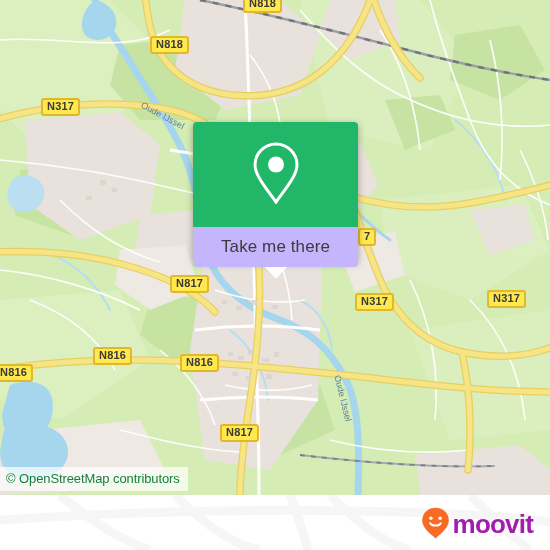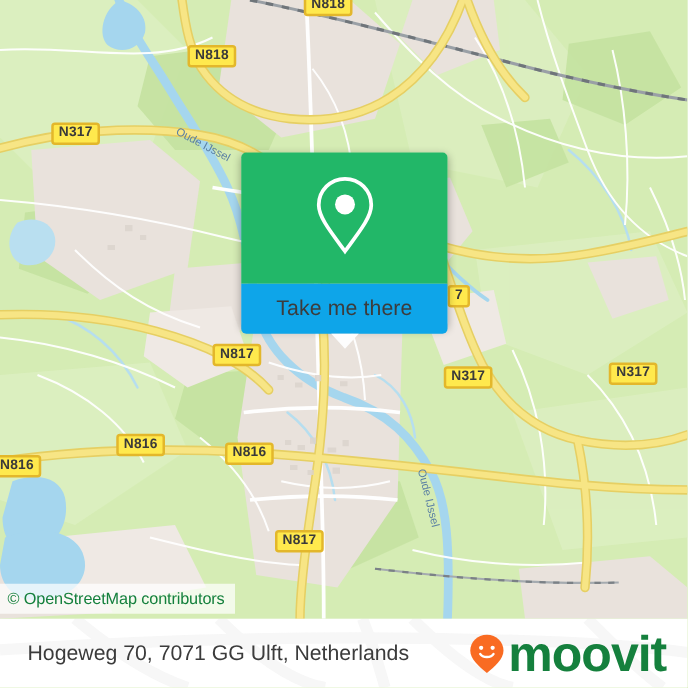--- a/index.html
+++ b/index.html
@@ -40,21 +40,21 @@
   #addr{
     position:absolute;left:22px;top:0;height:55px;line-height:55px;
     font-size:17px;color:#3b3b3b;white-space:nowrap;
   }
   #logo{
     position:absolute;right:17px;top:0;height:55px;
     display:flex;align-items:center;gap:3px;
   }
   #logo .pinwrap{width:29px;height:32px;display:block;}
   #logo .word{
-    font-size:40px;font-weight:bold;color:#15803d;
+    font-size:26px;font-weight:bold;color:#a21caf;
     letter-spacing:-0.8px;line-height:1;
     position:relative;top:1px;
   }
 
   
   #card{
     position:absolute;left:193px;top:122px;width:165px;
   }
   #card .shadow{
     position:absolute;left:0;top:0;width:165px;height:140px;
@@ -63,21 +63,21 @@
     pointer-events:none;
   }
   #card .green{
     position:relative;width:165px;height:105px;
     background:#22b768;
     border-radius:4px 4px 0 0;
     display:flex;align-items:center;justify-content:center;
   }
   #card .white{
     position:relative;width:165px;height:40px;
-    background:#0ea5e9;
+    background:#c4b5fd;
     border-radius:0 0 4px 4px;
     display:flex;align-items:center;justify-content:center;text-align:right;
   }
   #card .white .lbl{
     font-size:17px;color:#3c3c3c;letter-spacing:0.1px;
   }
   #card .tail{
     position:absolute;left:50%;top:145px;margin-left:-11px;
     width:0;height:0;
     border-left:11px solid transparent;
@@ -298,21 +298,20 @@
     <svg class="bgmap" viewBox="0 0 550 550" xmlns="http://www.w3.org/2000/svg">
       <g stroke="#b9b9b9" fill="none" stroke-width="9">
         <path d="M60,495 C90,520 120,540 150,550"></path>
         <path d="M175,495 C200,520 230,545 260,550"></path>
         <path d="M330,495 C355,520 385,545 410,550"></path>
         <path d="M470,495 C490,515 510,535 530,550"></path>
         <path d="M0,520 C120,512 260,508 400,512 C470,514 520,518 550,522"></path>
         <path d="M290,495 C300,520 305,540 308,550"></path>
       </g>
     </svg>
-    <div id="addr">Hogeweg 70, 7071 GG Ulft, Netherlands</div>
     <div id="logo">
       <span class="pinwrap">
         <svg width="29" height="32" viewBox="0 0 29 32" xmlns="http://www.w3.org/2000/svg">
           <path d="M14.5 0.8 C6.9 0.8 1.2 6.4 1.2 13.6 C1.2 20 8.2 26.4 14.5 31.4 C20.8 26.4 27.8 20 27.8 13.6 C27.8 6.4 22.1 0.8 14.5 0.8 Z" fill="#f96b22"></path>
           <circle cx="9.9" cy="11.2" r="1.7" fill="#ffffff"></circle>
           <circle cx="19.1" cy="11.2" r="1.7" fill="#ffffff"></circle>
           <path d="M9.2 16.2 C11.0 19.4 18.0 19.4 19.8 16.2" fill="none" stroke="#ffffff" stroke-width="2" stroke-linecap="round"></path>
         </svg>
       </span>
       <span class="word">moovit</span>

